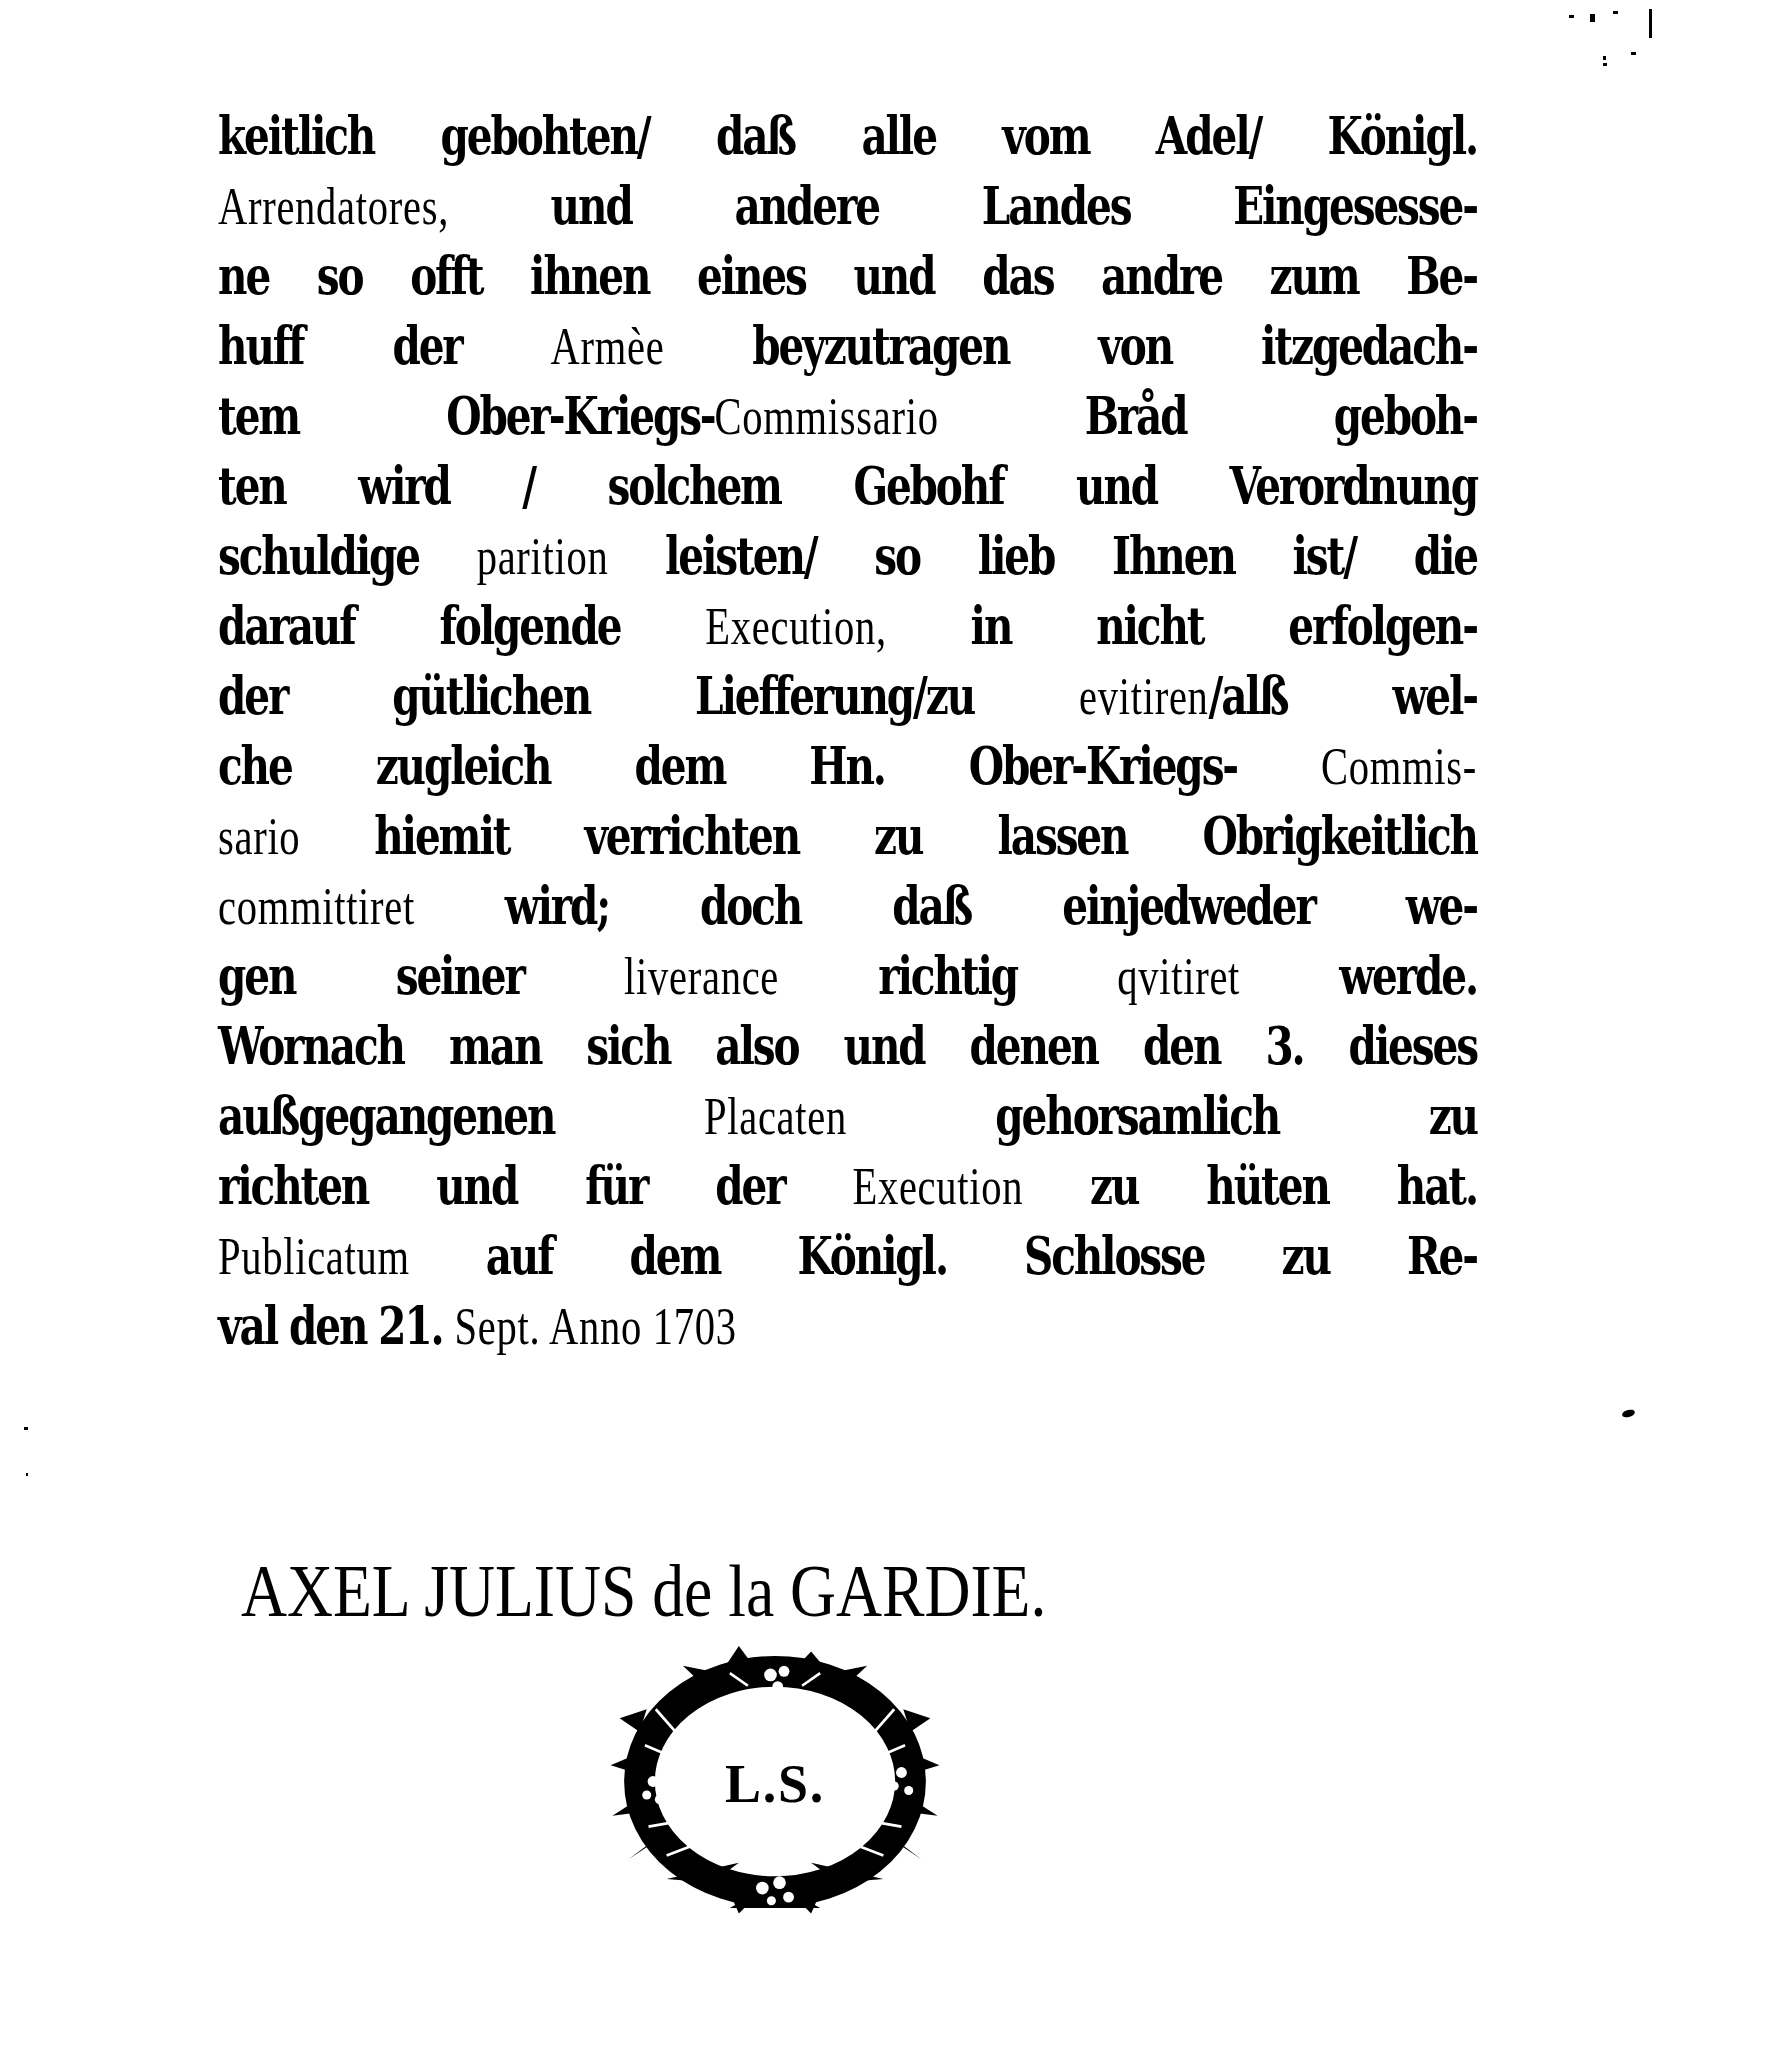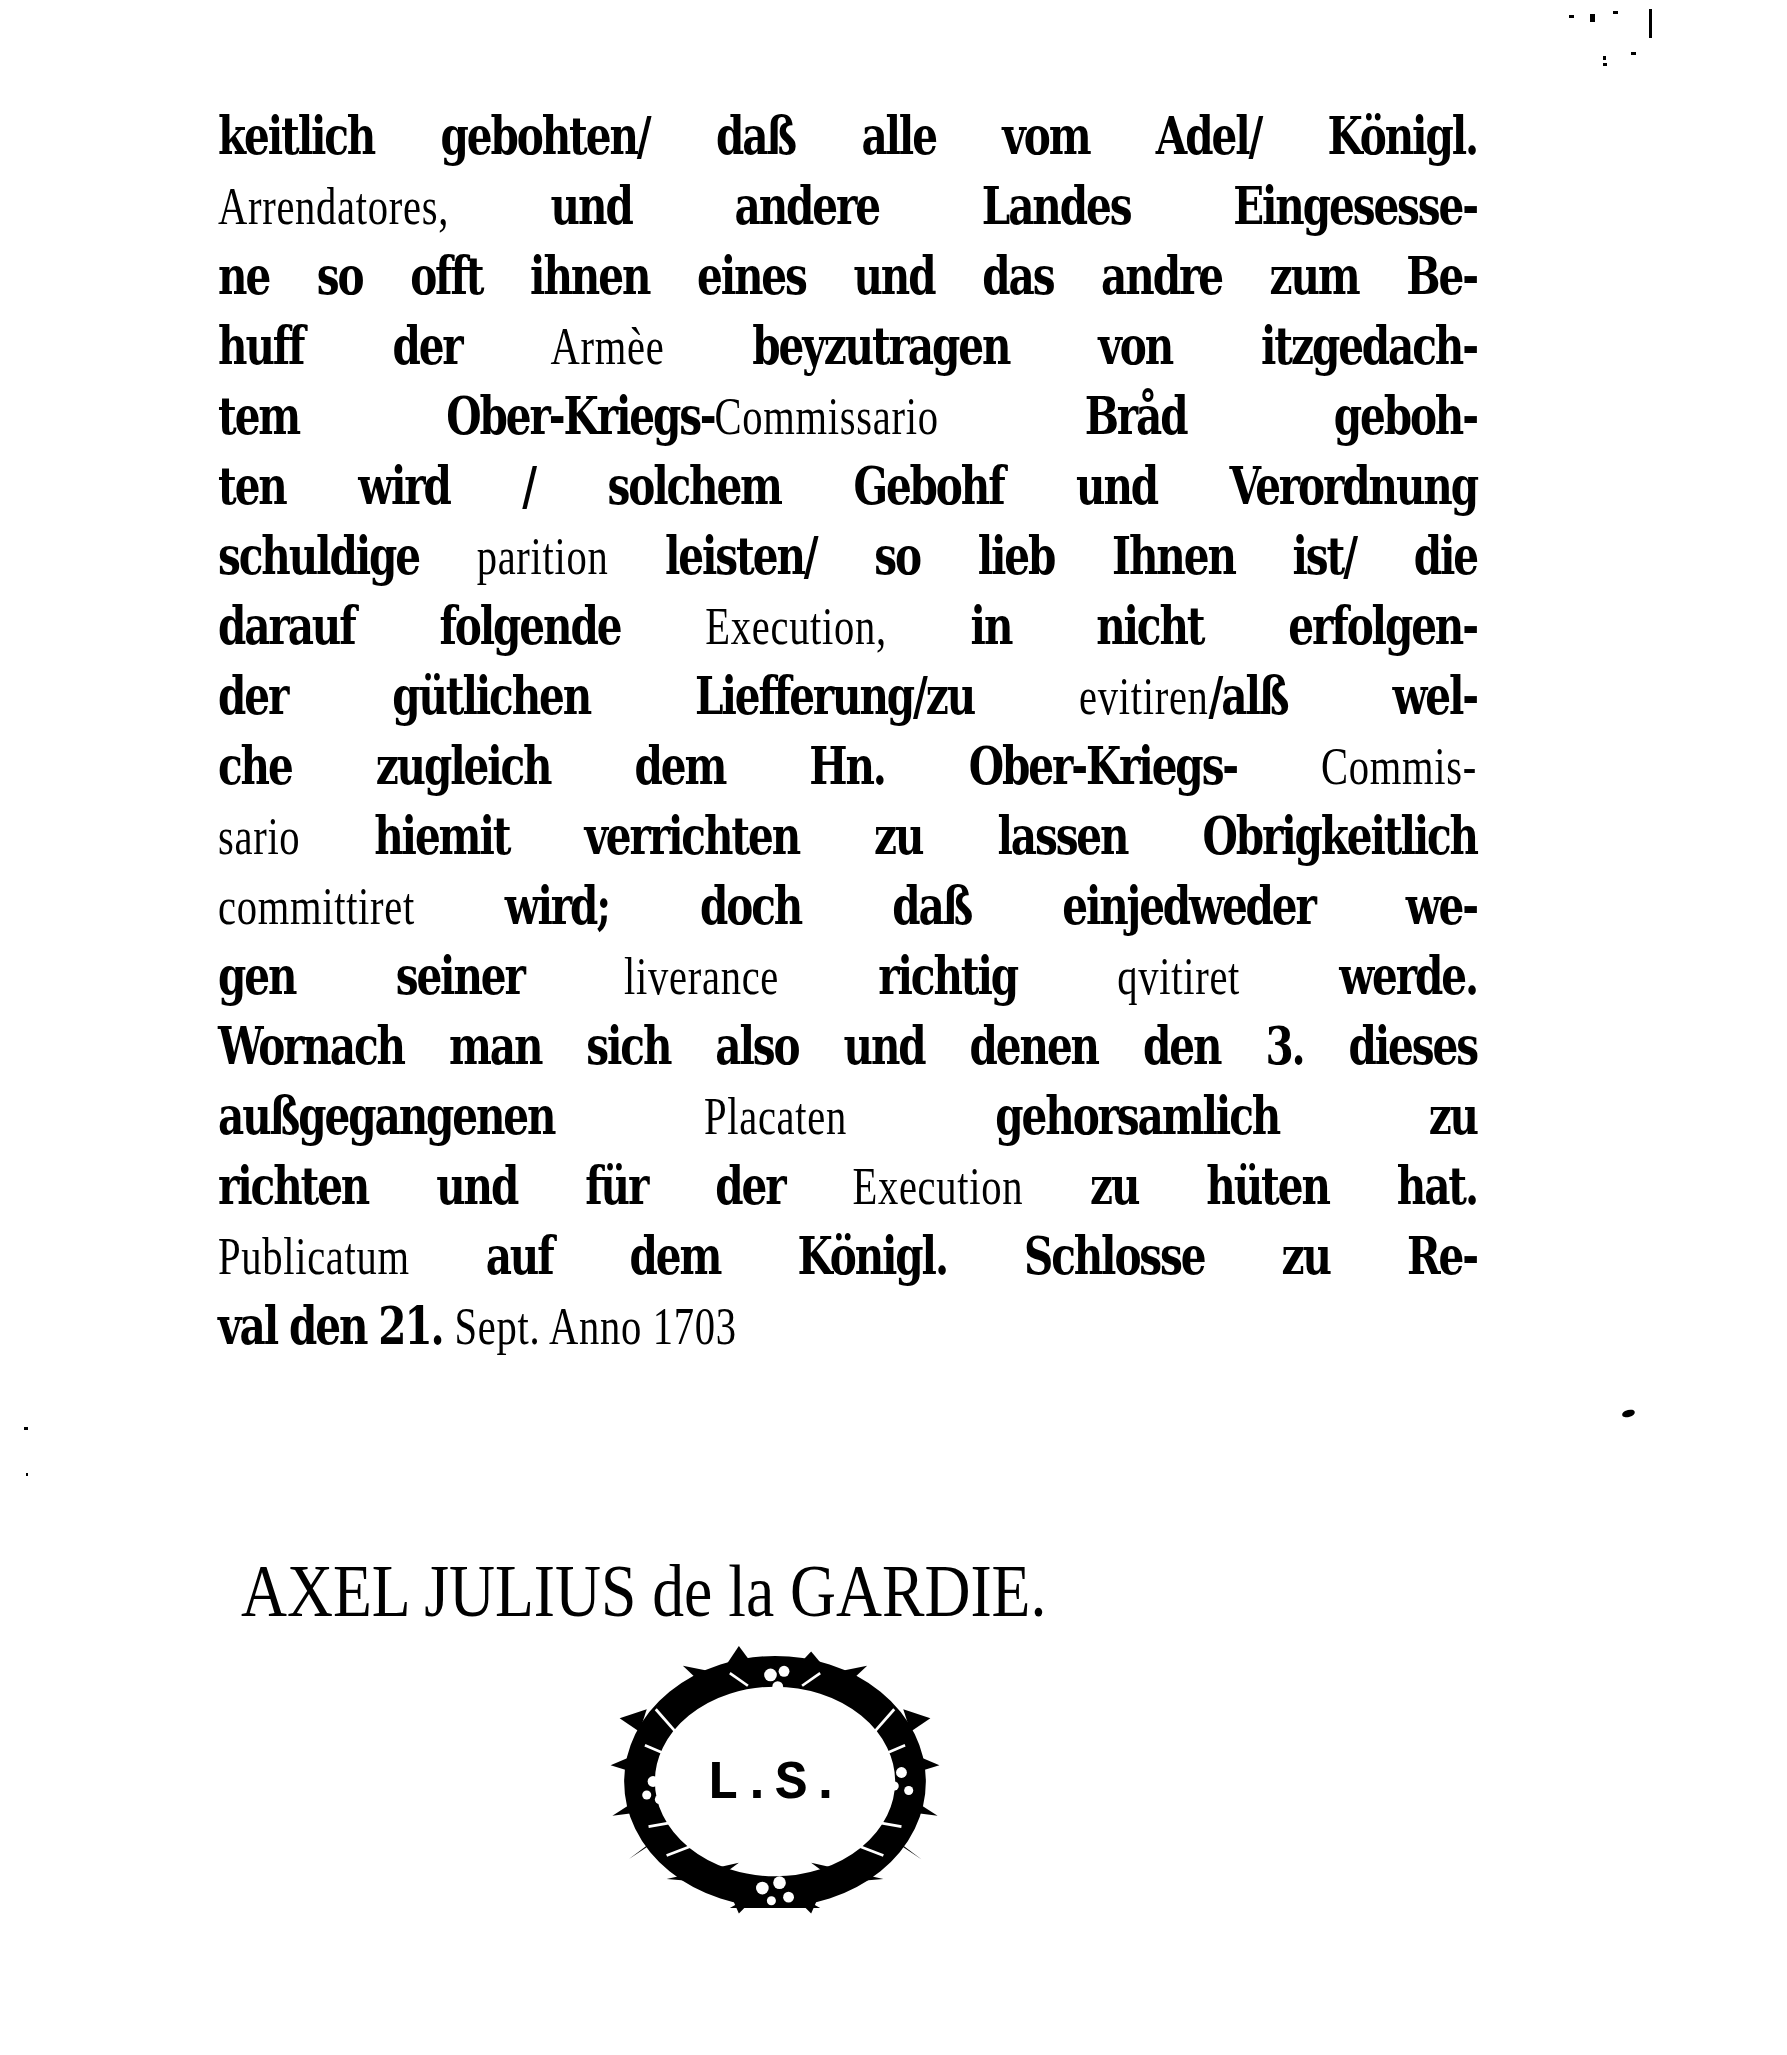--- a/index.html
+++ b/index.html
@@ -76,21 +76,21 @@
     }
     .seal svg {
       width: 100%;
       height: 100%;
     }
     .seal-label {
       position: absolute;
       left: 0; right: 0;
       top: 107px;
       text-align: center;
-      font-family: Liberation Mono, monospace;
+      font-family: Liberation Serif, serif;
       font-size: 54px;
       font-weight: bold;
       letter-spacing: 1.8px;
     }
     .speck {
       position: absolute;
       background: #000;
     }
   </style>
 </head>

